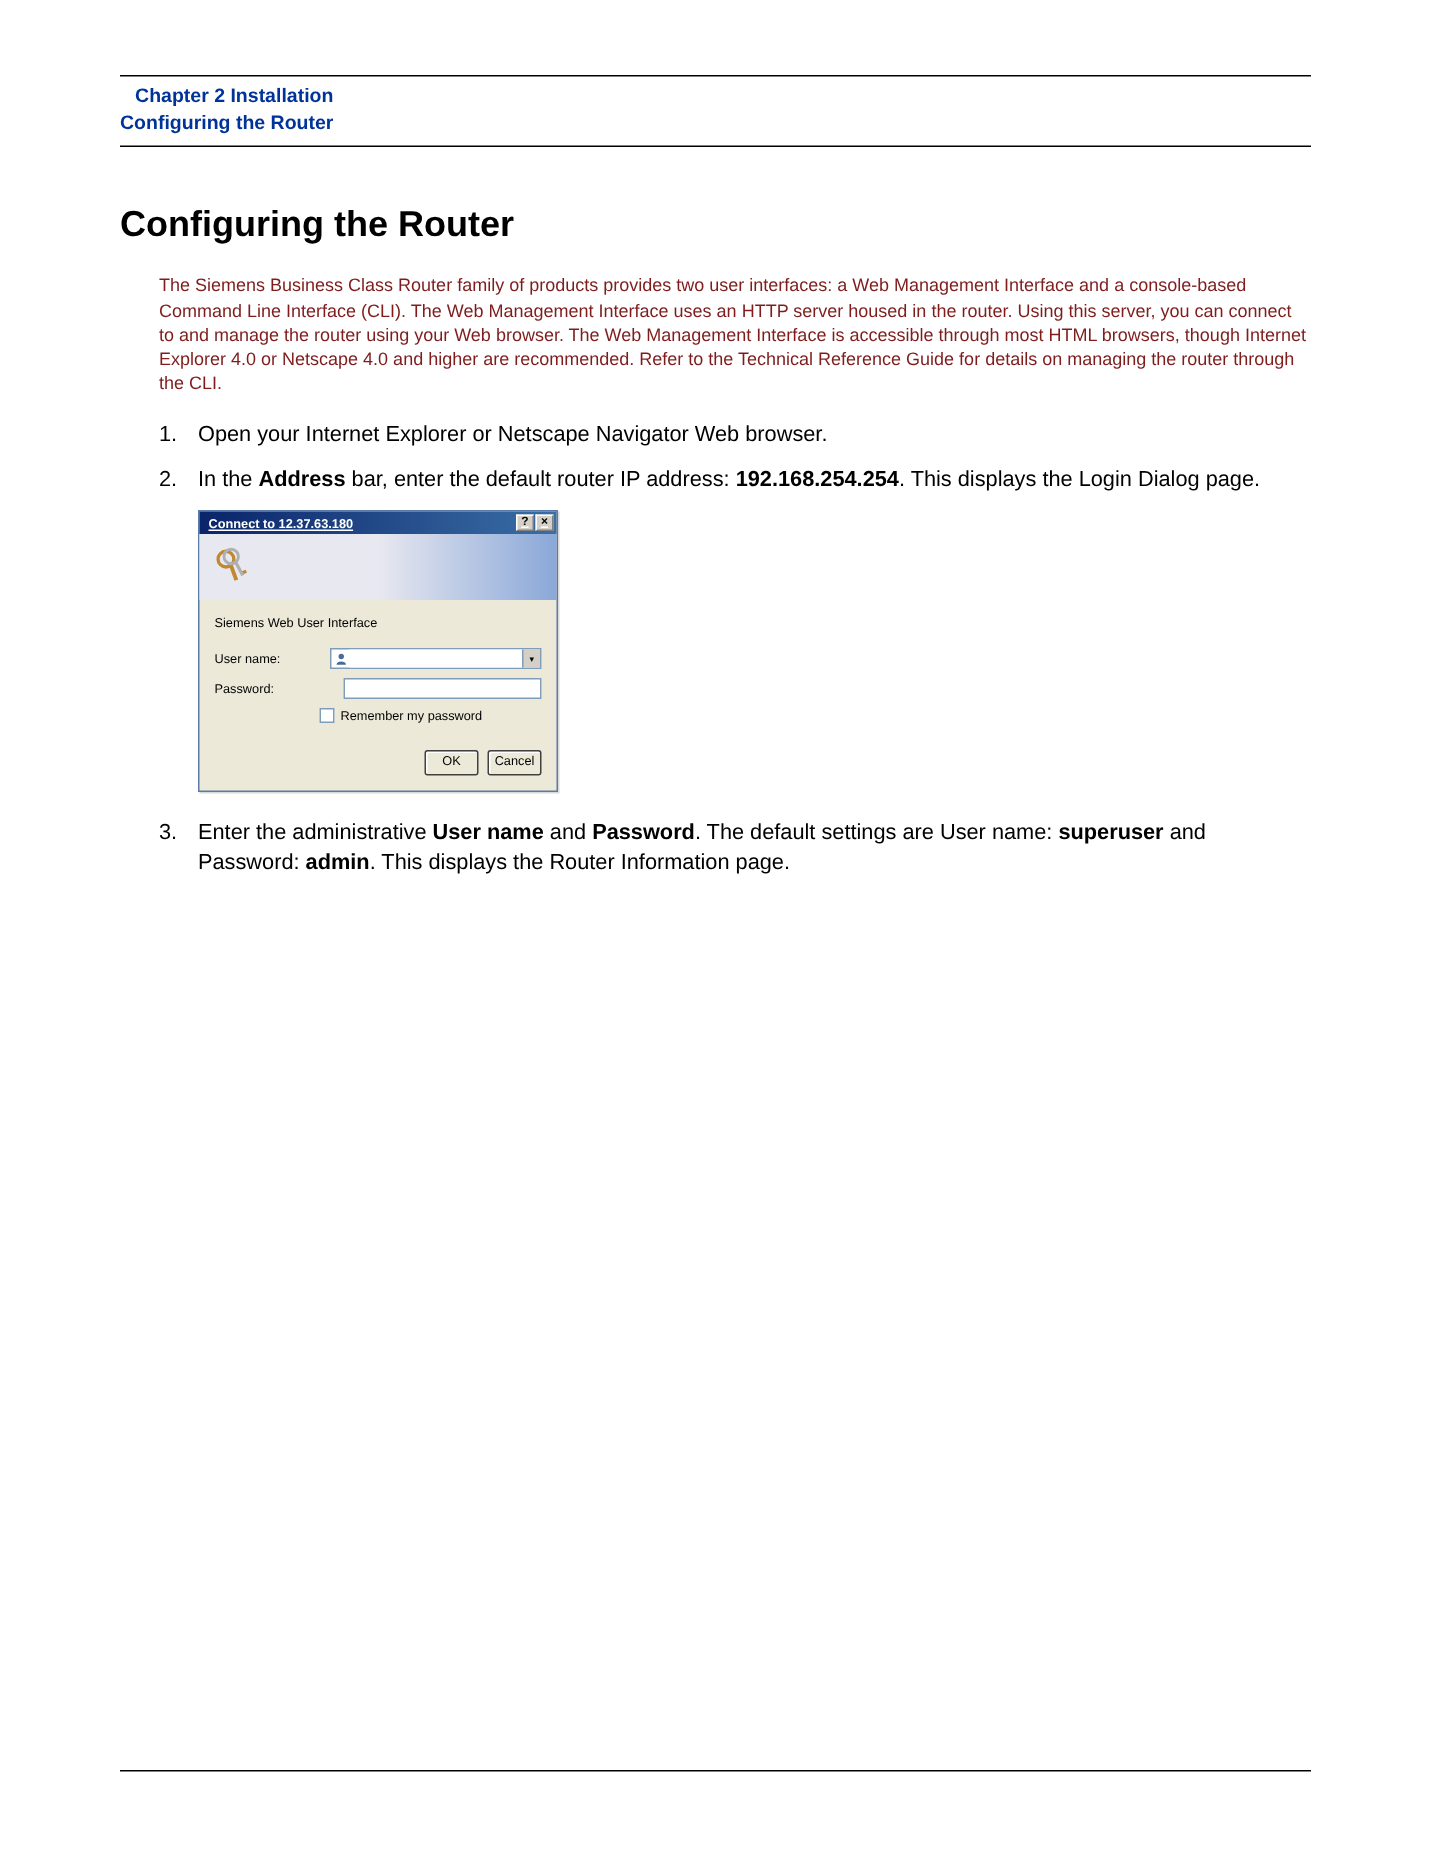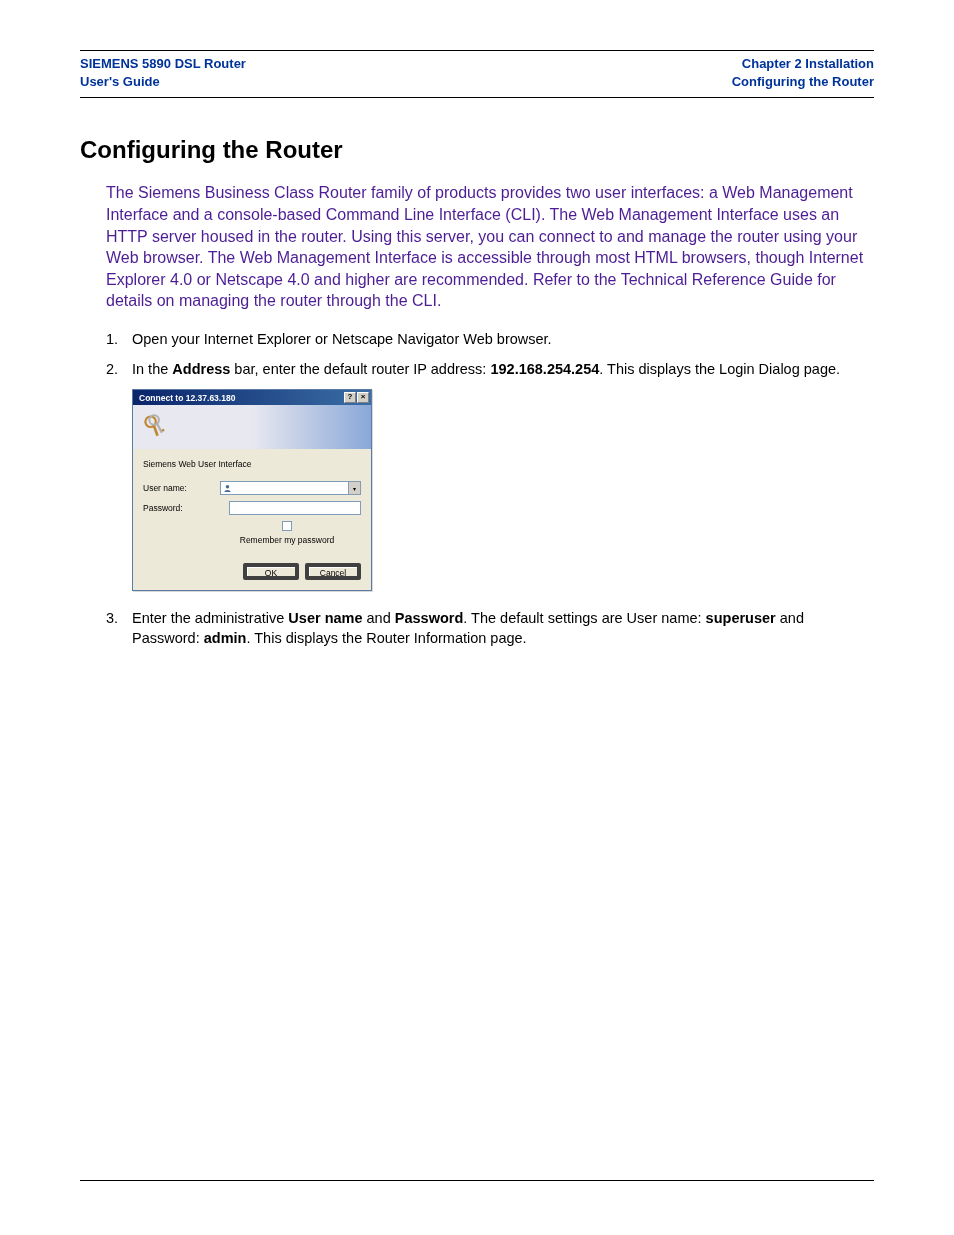--- a/index.html
+++ b/index.html
@@ -33,22 +33,22 @@
     border-top: 1px solid #000;
     margin-bottom: 38px;
   }
   .main-heading {
     font-size: 24px;
     font-weight: bold;
     color: #000;
     margin: 0 0 18px 0;
   }
   .body-text {
-    font-size: 16px;
-    color: #4c1d95;
+    font-size: 12px;
+    color: #7f1d1d;
     line-height: 1.35;
     margin: 0 0 18px 26px;
   }
   .sub-heading {
     font-size: 17px;
     font-weight: bold;
     color: #4a8a3a;
     margin: 0 0 10px 0;
   }
   .list {
@@ -79,20 +79,21 @@
   }
   .titlebar {
     display: flex;
     align-items: flex-end;
     justify-content: space-between;
     background: linear-gradient(to right, #0a246a, #3a6ea5);
     color: #fff;
     font-weight: bold;
     padding: 2px 2px 2px 6px;
     font-size: 8.5px;
+    text-decoration: underline;
   }
   .title-buttons { display: flex; gap: 1px; }
   .tbtn {
     width: 12px; height: 11px;
     background: #d4d0c8;
     border: 1px solid #fff;
     border-right-color: #808080;
     border-bottom-color: #808080;
     color: #000;
     font-size: 8px;
@@ -169,38 +170,37 @@
     outline: none;
     font-family: Tahoma, Arial, sans-serif;
   }
   .check-row {
     display: flex;
     align-items: center;
     margin-left: 70px;
     margin-bottom: 18px;
     font-size: 8.5px;
     gap: 4px;
-    flex-direction: column;
   }
   .checkbox {
     width: 10px; height: 10px;
     border: 1px solid #7f9db9;
     background: #fff;
   }
   .btn-row {
     display: flex;
     justify-content: flex-end;
     gap: 6px;
     margin-bottom: 2px;
   }
   .winbtn {
-    width: 56px;
+    width: 36px;
     height: 17px;
     background: #ece9d8;
-    border: 4px solid #404040;
+    border: 1px solid #404040;
     border-radius: 2px;
     font-size: 8.5px;
     font-family: Tahoma, Arial, sans-serif;
     line-height: 13px;
     text-align: center;
     cursor: default;
     box-shadow: inset 1px 1px 0 #fff;
   }
   .inline-bold { font-weight: bold; }
   .footer {
@@ -216,24 +216,20 @@
     font-weight: bold;
     color: #003399;
   }
 </style>
 </head>
 <body>
 
 <div class="page">
   <div class="header-rule-top"></div>
   <div class="header-row">
-    <div class="header-left">
-      <div>SIEMENS 5890 DSL Router</div>
-      <div>User's Guide</div>
-    </div>
     <div class="header-right">
       <div>Chapter 2  Installation</div>
       <div>Configuring the Router</div>
     </div>
   </div>
   <div class="header-rule-bottom"></div>
 
   <h1 class="main-heading">Configuring the Router</h1>
 
   <p class="body-text">The Siemens Business Class Router family of products provides two user interfaces: a Web Management Interface and a console-based Command Line Interface (CLI). The Web Management Interface uses an HTTP server housed in the router. Using this server, you can connect to and manage the router using your Web browser. The Web Management Interface is accessible through most HTML browsers, though Internet Explorer 4.0 or Netscape 4.0 and higher are recommended. Refer to the Technical Reference Guide for details on managing the router through the CLI.</p>

